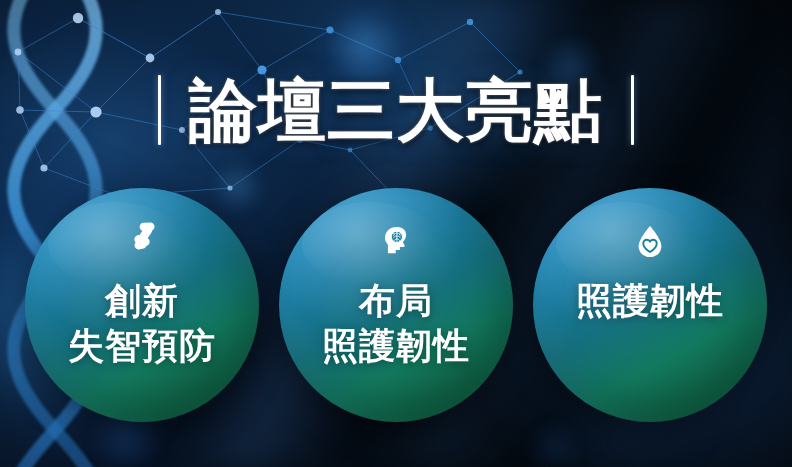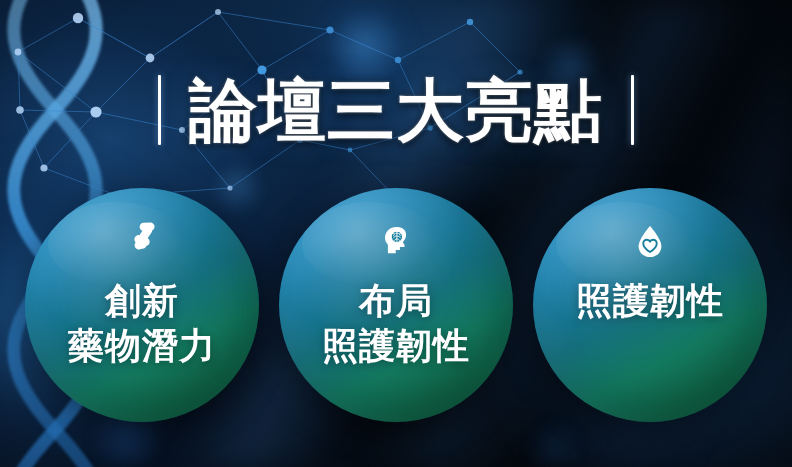--- a/index.html
+++ b/index.html
@@ -289,21 +289,21 @@
           <g transform="translate(22,19)">
             <rect x="-4.2" y="-15" width="8.4" height="17" rx="4.2" transform="rotate(34)"></rect>
             <rect x="-4.2" y="-3" width="8.4" height="15" rx="4.2" transform="rotate(-36) translate(-3,-3)"></rect>
             <rect x="-4.2" y="-2" width="8.4" height="16" rx="4.2" transform="rotate(62) translate(4,-4)"></rect>
             <rect x="-4.2" y="0" width="8.4" height="15" rx="4.2" transform="rotate(-92) translate(12,-2)"></rect>
           </g>
         </svg>
       </div>
       <div class="bubble-label">
         <div>創新</div>
-        <div>藥物潛力</div>
+        <div>失智預防</div>
       </div>
     </div>
 
     <div class="bubble">
       <div class="bubble-icon">
         <svg viewBox="0 0 44 44" width="40" height="40">
           <path d="M22.5 5.5c-7.2 0-12.6 5.1-12.6 11.8 0 3 .9 4.7 2.1 6.2.7.9 1.1 1.5 1.1 2.6v8.4h8.6v-3.6h4.6v-3.4h4.2c.9 0 1.4-.8 1-1.6l-2.0-4.0c2.2-1.9 3.6-4.7 3.6-7.9 0-5.8-4.6-8.5-10.6-8.5z" fill="#ffffff"></path>
           <circle cx="23" cy="16.5" r="6.4" fill="none" stroke="#ffffff" stroke-width="1.1" opacity=".0"></circle>
           <circle cx="23" cy="16.3" r="6.2" fill="#18809c"></circle>
           <g stroke="#ffffff" stroke-width=".85" fill="none" stroke-linecap="round">

